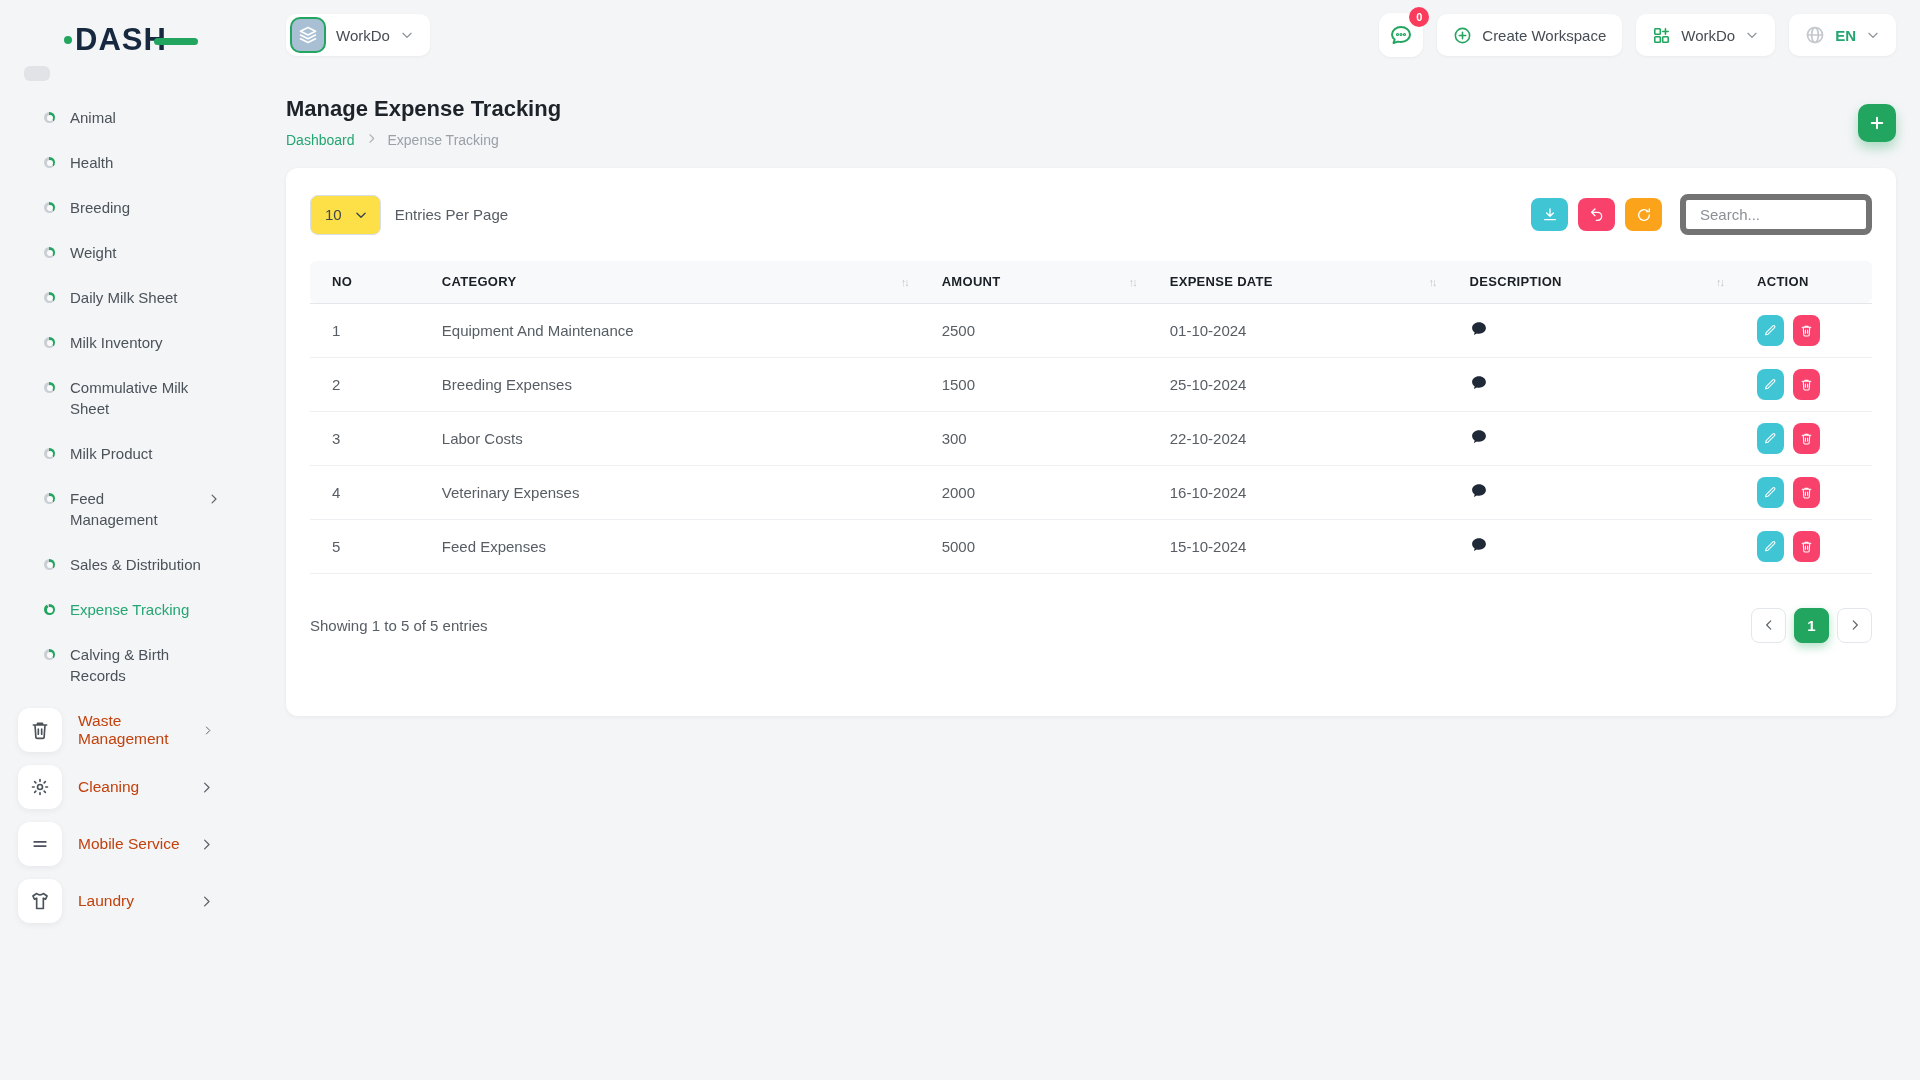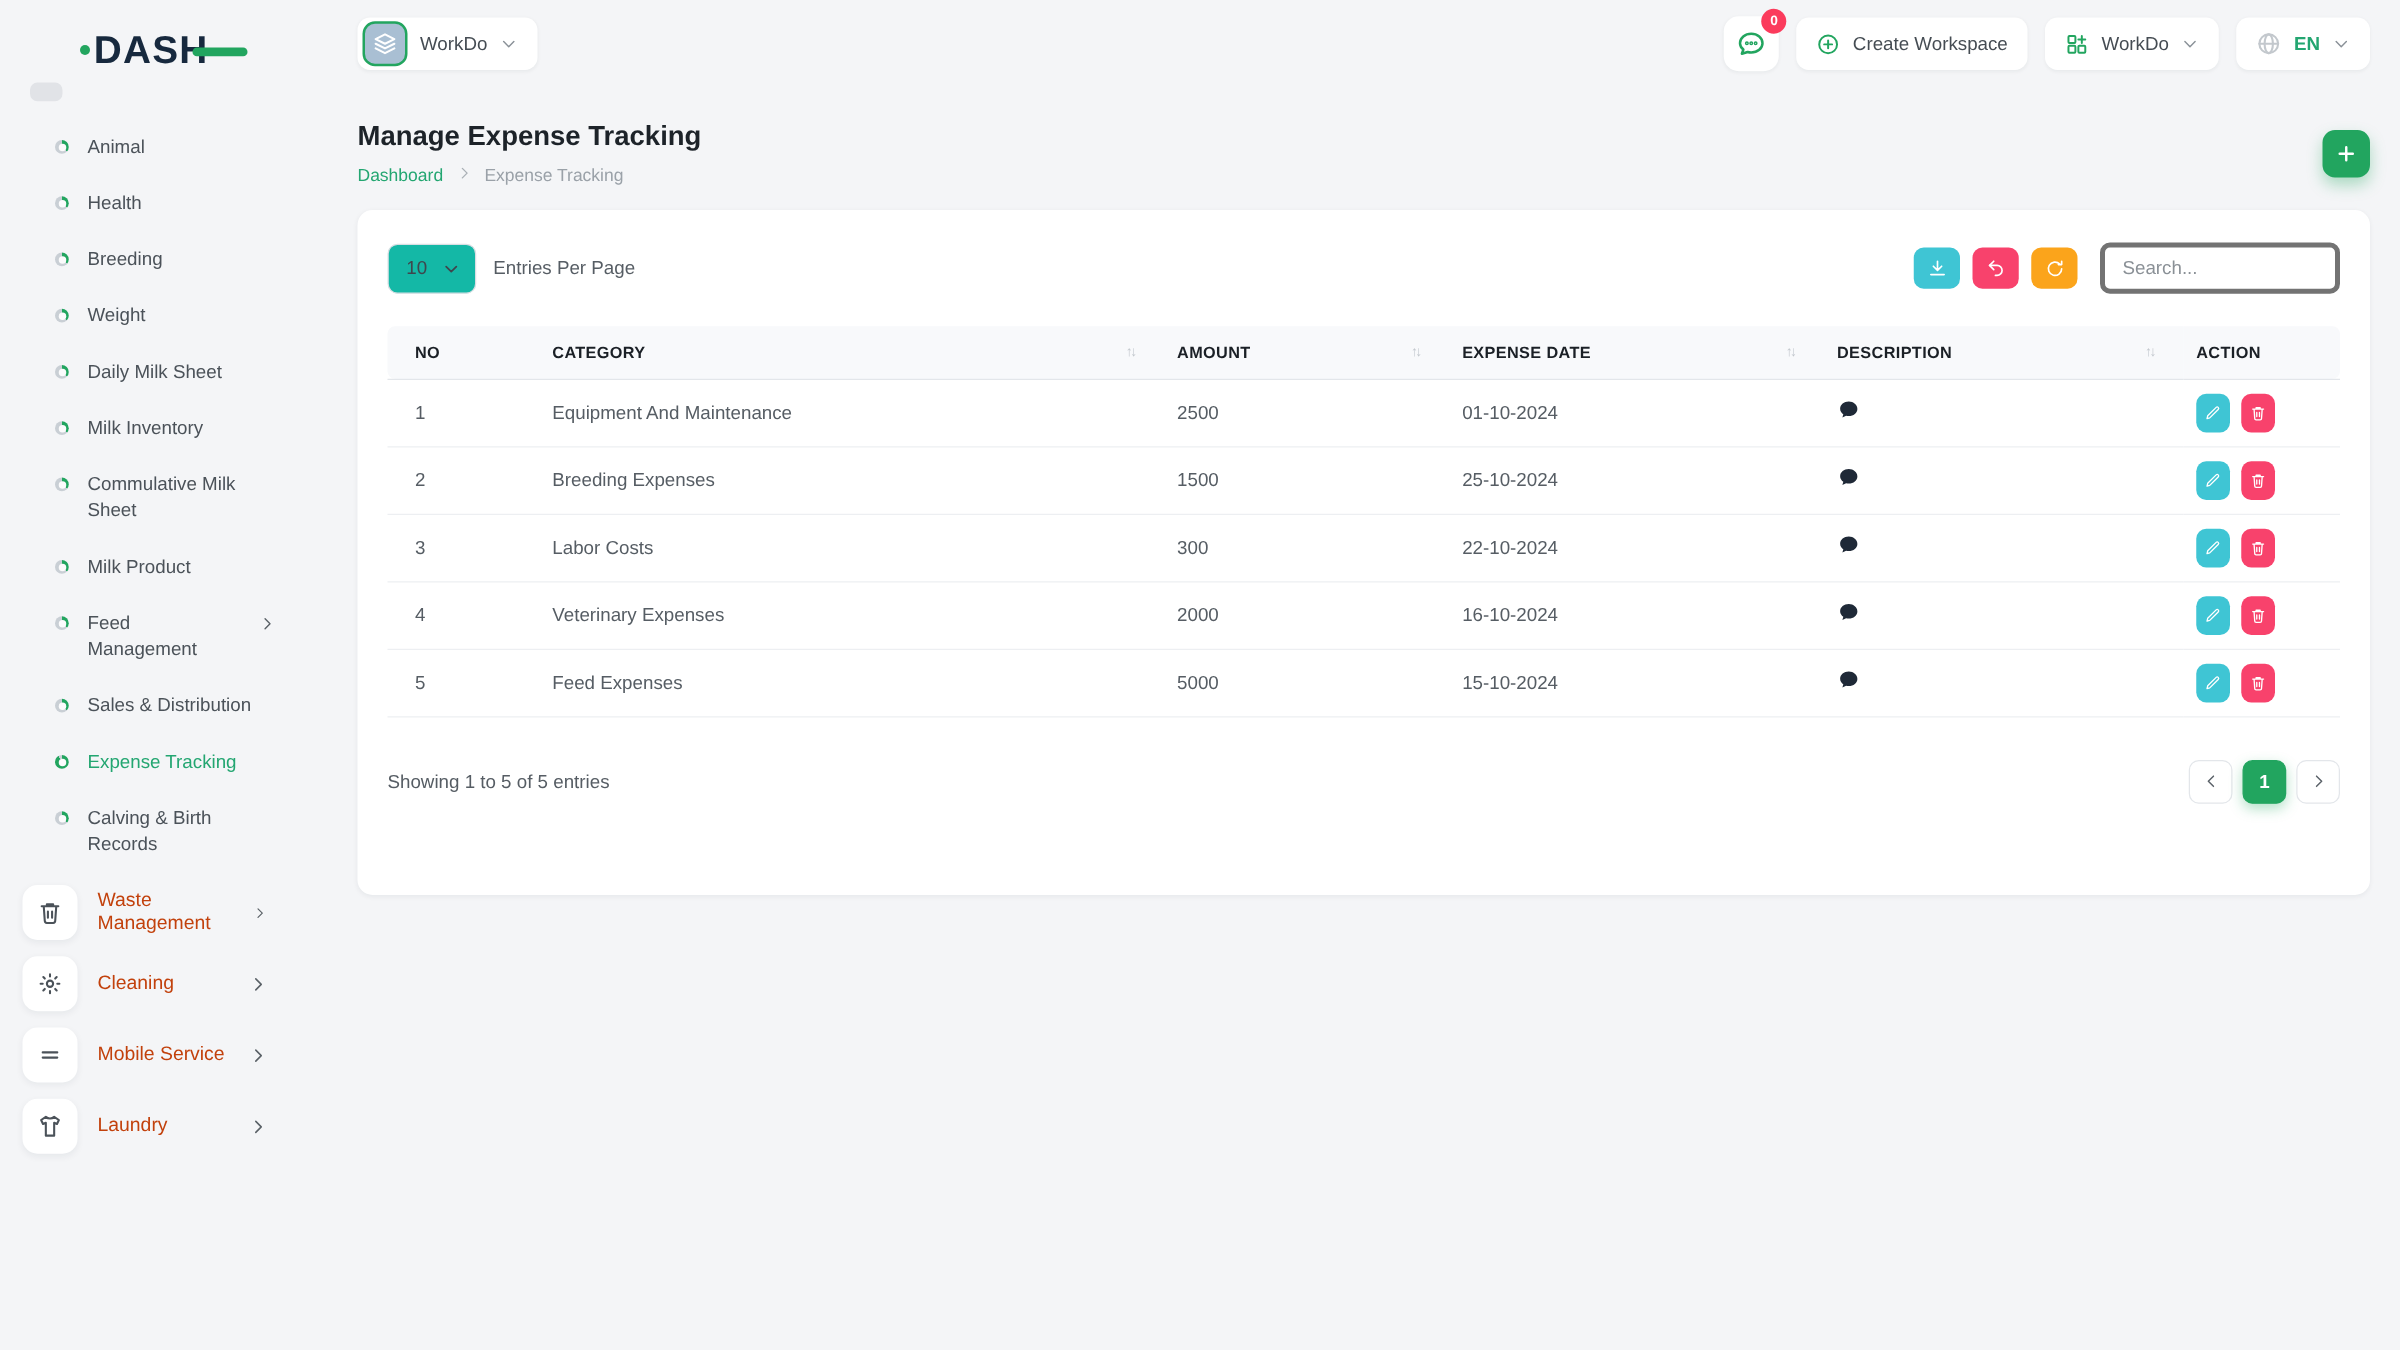--- a/index.html
+++ b/index.html
@@ -89,30 +89,30 @@
   .crumb-current{color:var(--muted);}
   .add-btn{width:38px;height:38px;border-radius:10px;border:none;background:var(--accent-green);color:#fff;
     display:flex;align-items:center;justify-content:center;cursor:pointer;margin-top:8px;
     box-shadow:0 6px 12px rgba(34,165,95,.35);}
 
   .card{background:var(--card);border-radius:12px;box-shadow:0 1px 4px rgba(25,35,45,.06);
     margin-top:20px;padding:26px 24px 34px 24px;min-height:548px;}
   .toolbar{display:flex;align-items:center;justify-content:space-between;}
   .toolbar-left{display:flex;align-items:center;gap:14px;}
   .select{display:flex;align-items:center;gap:12px;border:1px solid #d9dee3;border-radius:8px;
-    height:40px;padding:0 12px 0 14px;background:#14b8a6;color:#3f464d;cursor:pointer;}
+    height:40px;padding:0 12px 0 14px;background:#fde047;color:#3f464d;cursor:pointer;}
   .select .chev-small{color:#3f464d;}
   .toolbar-label{color:var(--text);font-size:15px;}
   .toolbar-right{display:flex;align-items:center;gap:10px;}
   .sq{width:37px;height:33px;border:none;border-radius:8px;display:flex;align-items:center;
     justify-content:center;color:#fff;cursor:pointer;}
   .sq.cyan{background:var(--info-cyan);}
   .sq.pink{background:var(--danger-pink);}
   .sq.orange{background:var(--warning-orange);}
-  .search{height:41px;width:192px;border:4px solid #737373;border-radius:8px;padding:0 14px;
+  .search{height:41px;width:192px;border:6px solid #737373;border-radius:8px;padding:0 14px;
     font-size:15px;color:#3f464d;outline:none;margin-left:8px;font-family:inherit;background:#fff;}
   .search::placeholder{color:#8a9096;}
 
   table{width:100%;border-collapse:collapse;margin-top:26px;}
   thead th{background:#f8f9fb;border-bottom:1px solid var(--border);height:42px;text-align:left;
     font-size:13px;font-weight:700;color:#1b2026;letter-spacing:.3px;padding:0 10px;cursor:pointer;}
   thead th:first-child{padding-left:22px;border-top-left-radius:6px;border-bottom-left-radius:6px;}
   thead th:last-child{border-top-right-radius:6px;border-bottom-right-radius:6px;}
   .th-inner{display:flex;align-items:center;}
   .sort{margin-left:auto;color:#c2c7cd;font-size:11px;letter-spacing:-2px;font-weight:400;padding-right:14px;}

